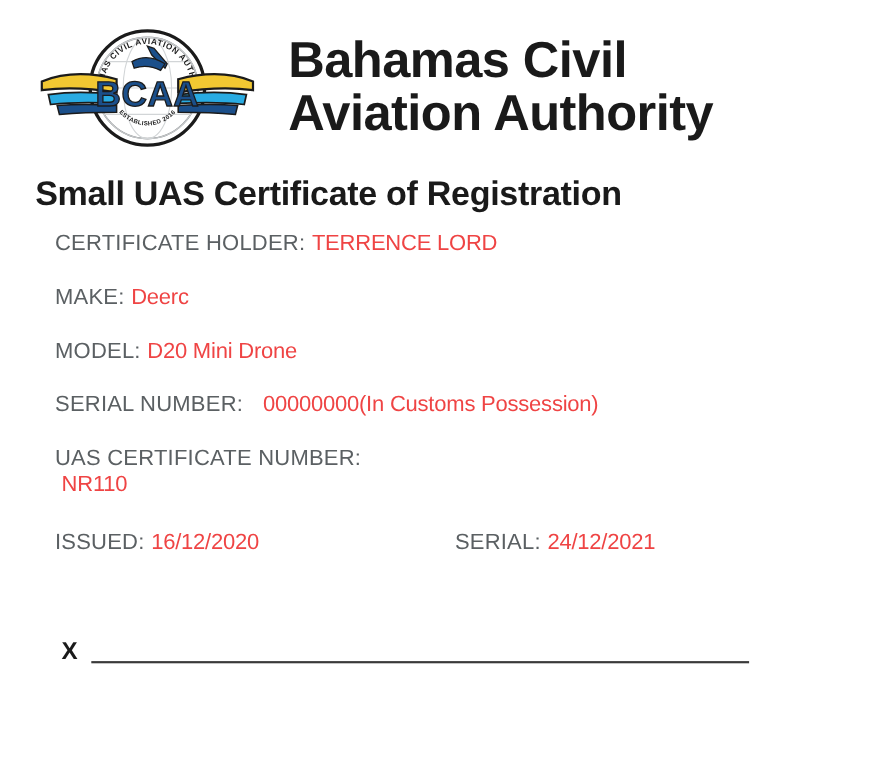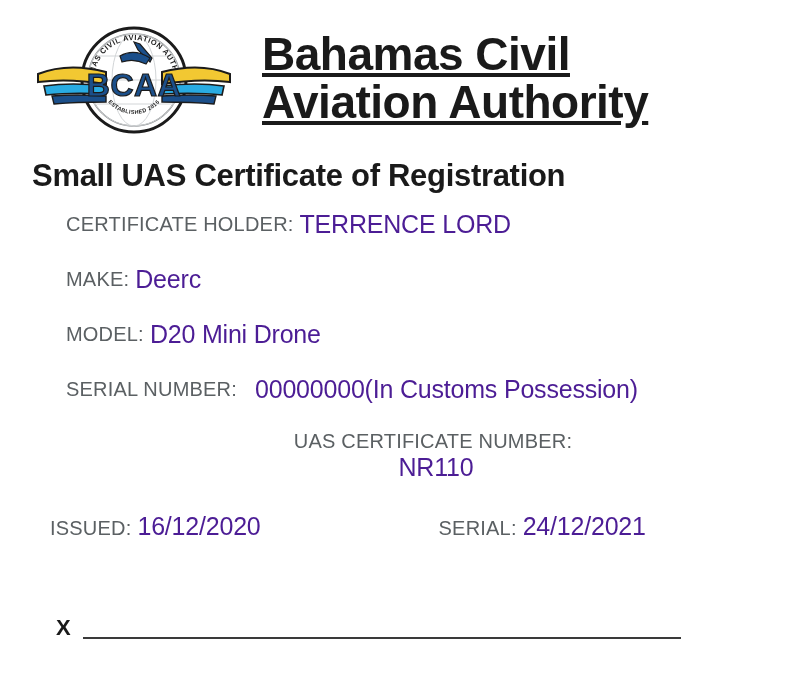--- a/index.html
+++ b/index.html
@@ -38,51 +38,50 @@
   .org-title {
     flex: 1 1 auto;
     font-size: 46px;
     font-weight: bold;
     line-height: 1.05;
     letter-spacing: -0.5px;
     color: #1a1a1a;
     text-align: left;
     padding-left: 28px;
     padding-bottom: 4px;
-    text-decoration: underline;
   }
   .org-title .line {
     display: block;
     white-space: nowrap;
   }
 
   
   .doc-title {
     font-size: 31px;
     font-weight: bold;
     color: #1a1a1a;
     padding: 10px 0 0 32px;
     letter-spacing: -0.3px;
   }
 
   .field-row {
     display: flex;
-    align-items: center;
-    padding-left: 66px;
+    align-items: flex-start;
+    padding-left: 50px;
     margin-top: 22px;
   }
   .field-label {
     font-size: 20px;
     color: #5b6063;
     letter-spacing: 0.2px;
     white-space: nowrap;
   }
   .field-value {
-    font-size: 25px;
-    color: #4c1d95;
+    font-size: 20px;
+    color: #ef4444;
     letter-spacing: -0.2px;
     margin-left: 6px;
     white-space: nowrap;
   }
   .row-holder { margin-top: 16px; }
   .row-make { margin-top: 26px; }
   .row-model { margin-top: 26px; }
   .row-serial { margin-top: 26px; gap: 12px; }
   .row-uascert { margin-top: 26px; flex-direction: column; }
 

